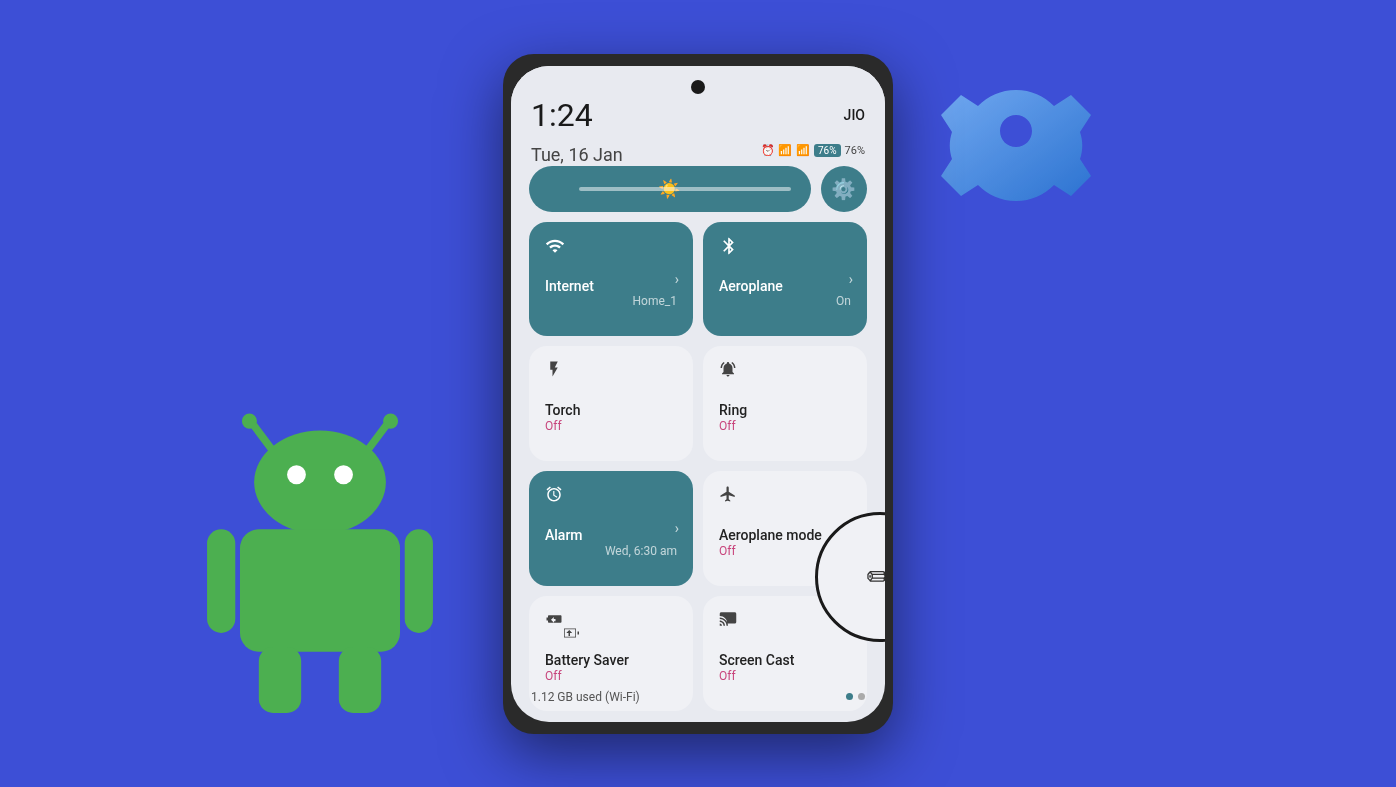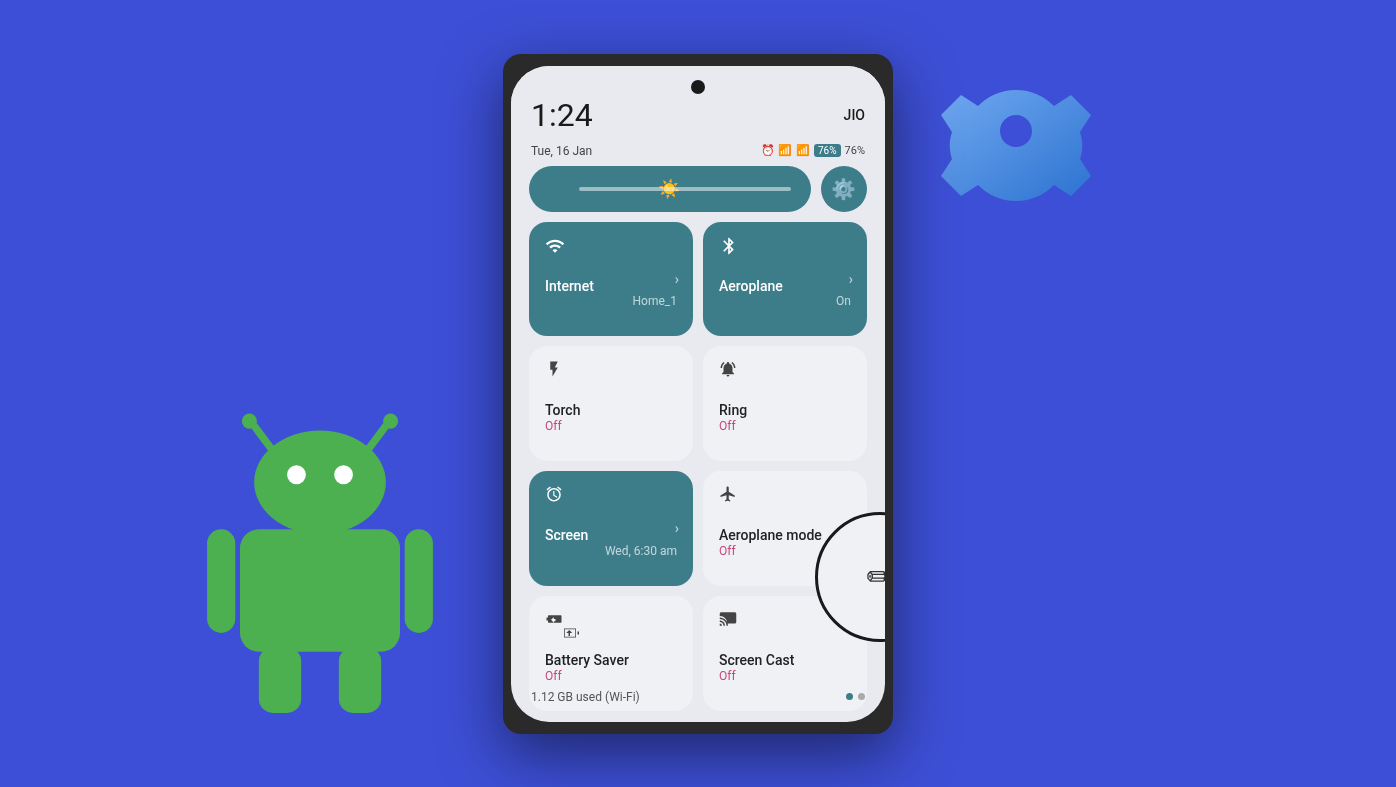--- a/index.html
+++ b/index.html
@@ -38,21 +38,21 @@
       top: 50%;
       transform: translate(-50%, -50%);
       width: 390px;
       height: 680px;
     }
 
     .phone-body {
       width: 390px;
       height: 680px;
       background: #2a2a2a;
-      border-radius: 18px;
+      border-radius: 31px;
       position: relative;
       box-shadow: 0 20px 60px rgba(0,0,0,0.5);
       overflow: hidden;
     }
 
     .phone-screen {
       position: absolute;
       top: 12px;
       left: 8px;
       right: 8px;
@@ -99,21 +99,21 @@
     .carrier-text {
       font-size: 14px;
       color: #1a1a1a;
       font-weight: 500;
     }
 
     .date-display {
       position: absolute;
       top: 78px;
       left: 20px;
-      font-size: 12px;
+      font-size: 18px;
       color: #444;
     }
 
     .status-icons {
       position: absolute;
       top: 78px;
       right: 20px;
       display: flex;
       align-items: center;
       gap: 4px;
@@ -445,21 +445,21 @@
         </div>
 
         <div class="tiles-grid">
           <div class="tile tile-active">
             <span class="tile-icon">
               <svg width="18" height="18" viewBox="0 0 24 24" fill="white">
                   <path d="M22 5.72l-4.6-3.86-1.29 1.53 4.6 3.86L22 5.72zM7.88 3.39L6.6 1.86 2 5.71l1.29 1.53 4.59-3.85zM12.5 8H11v6l4.75 2.85.75-1.23-4-2.37V8zM12 4c-4.97 0-9 4.03-9 9s4.02 9 9 9c4.97 0 9-4.03 9-9s-4.03-9-9-9zm0 16c-3.87 0-7-3.13-7-7s3.13-7 7-7 7 3.13 7 7-3.13 7-7 7z"></path>
                 </svg>
             </span>
             <div class="tile-content">
-              <div class="tile-title">Screen</div>
+              <div class="tile-title">Alarm</div>
               <div class="tile-subtitle">Wed, 6:30 am</div>
             </div>
             <span class="tile-arrow">›</span>
           </div>
 
           <div class="tile tile-inactive">
             <span class="tile-icon">
               <svg width="18" height="18" viewBox="0 0 24 24" fill="#444">
                   <path d="M21 16v-2l-8-5V3.5c0-.83-.67-1.5-1.5-1.5S10 2.67 10 3.5V9l-8 5v2l8-2.5V19l-2 1.5V22l3.5-1 3.5 1v-1.5L13 19v-5.5l8 2.5z"></path>
                 </svg>

